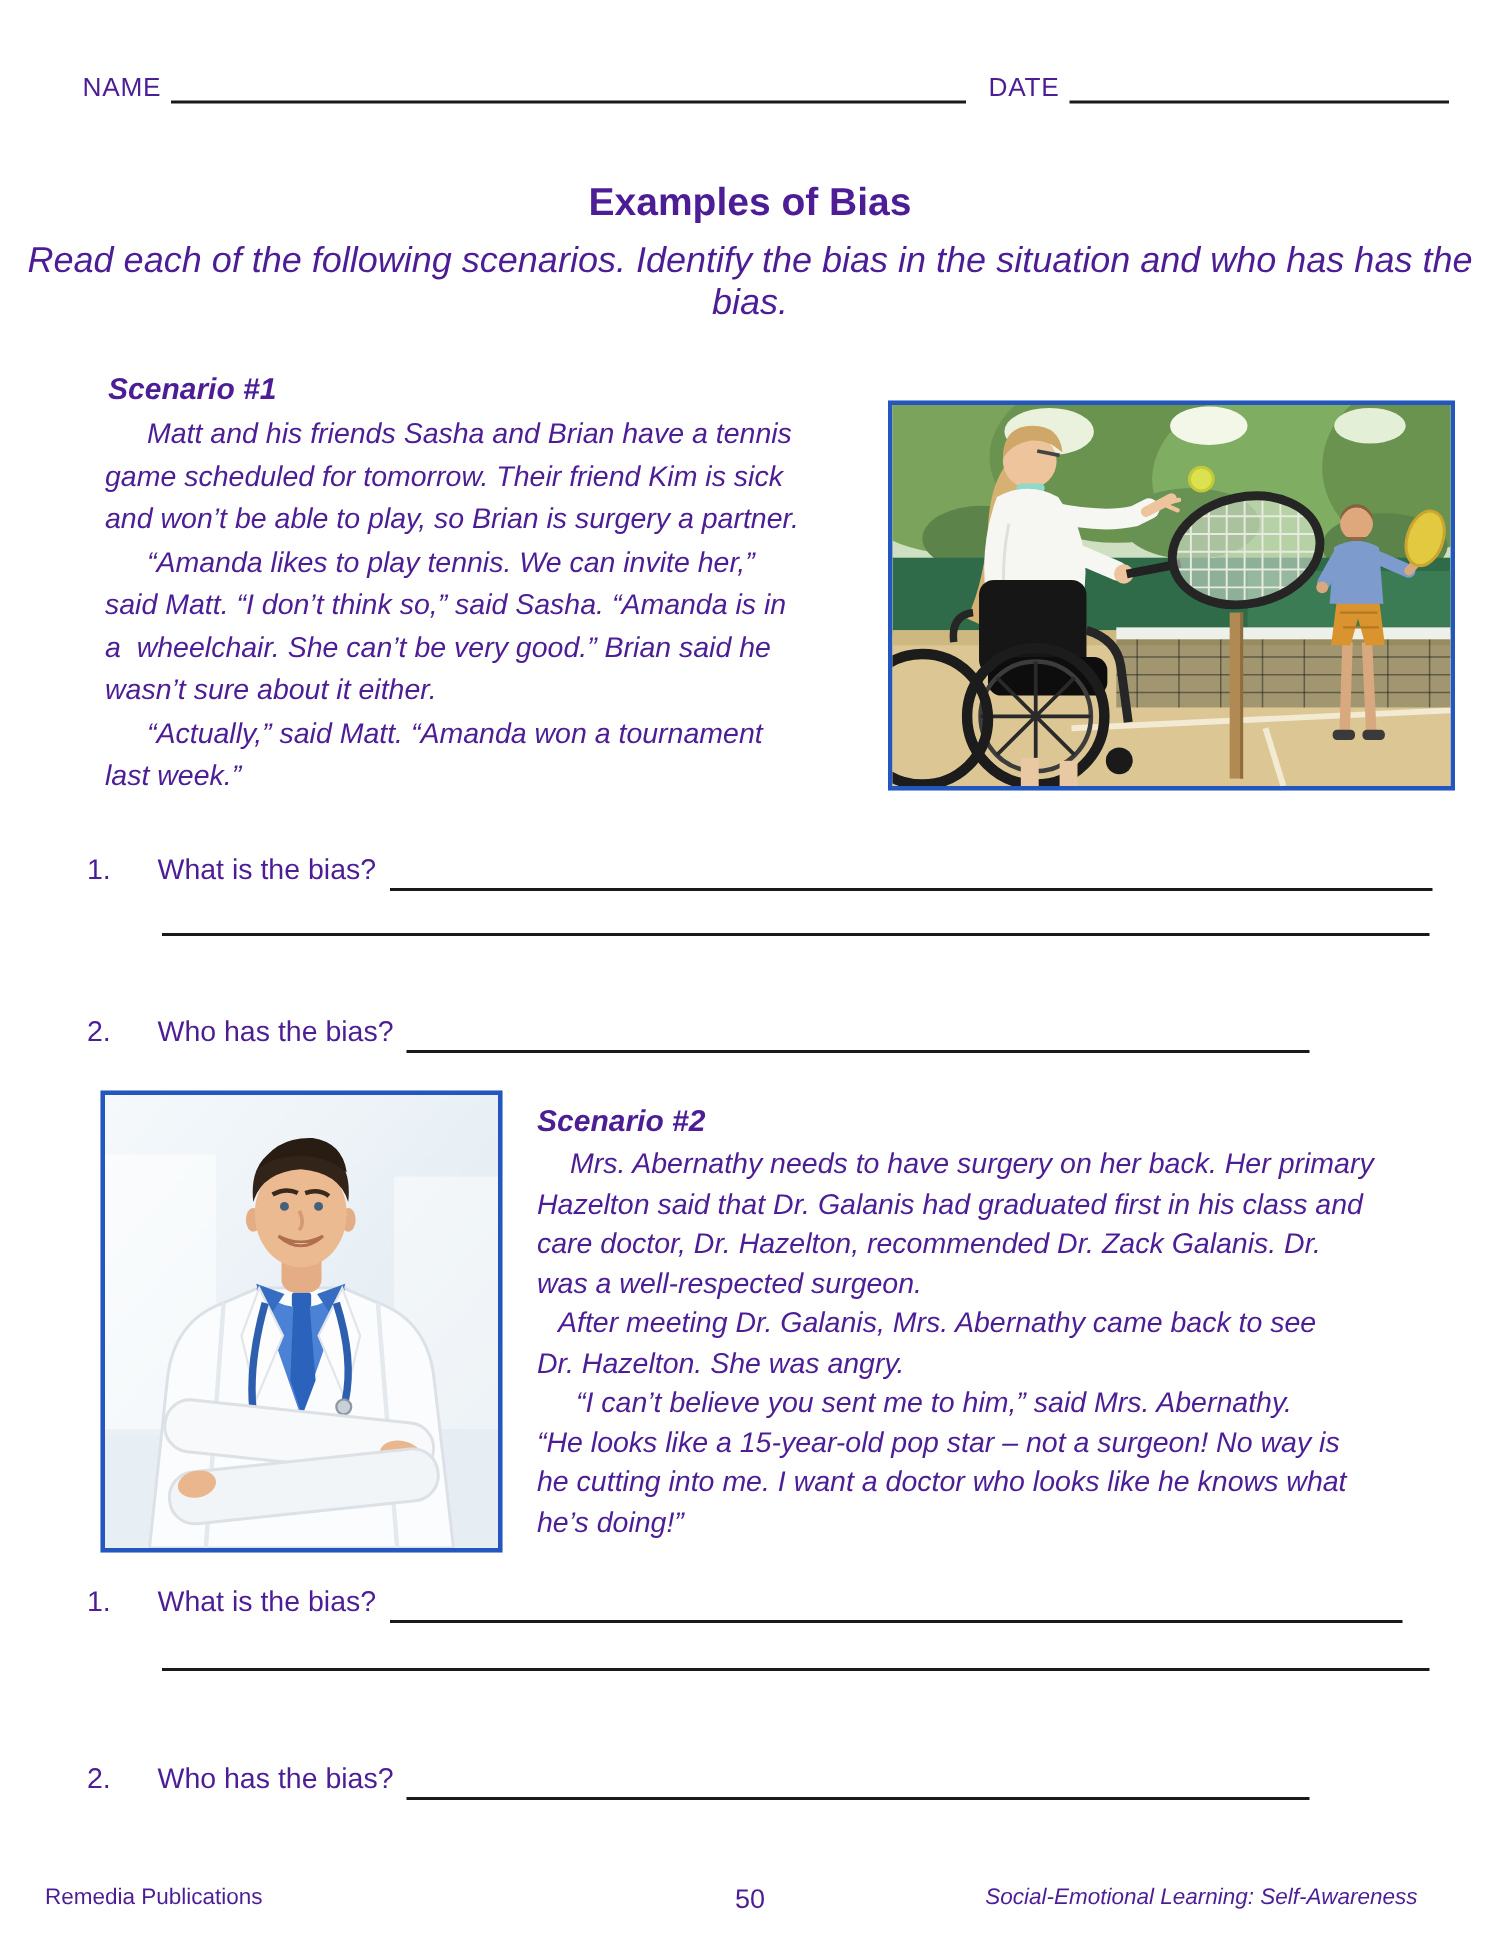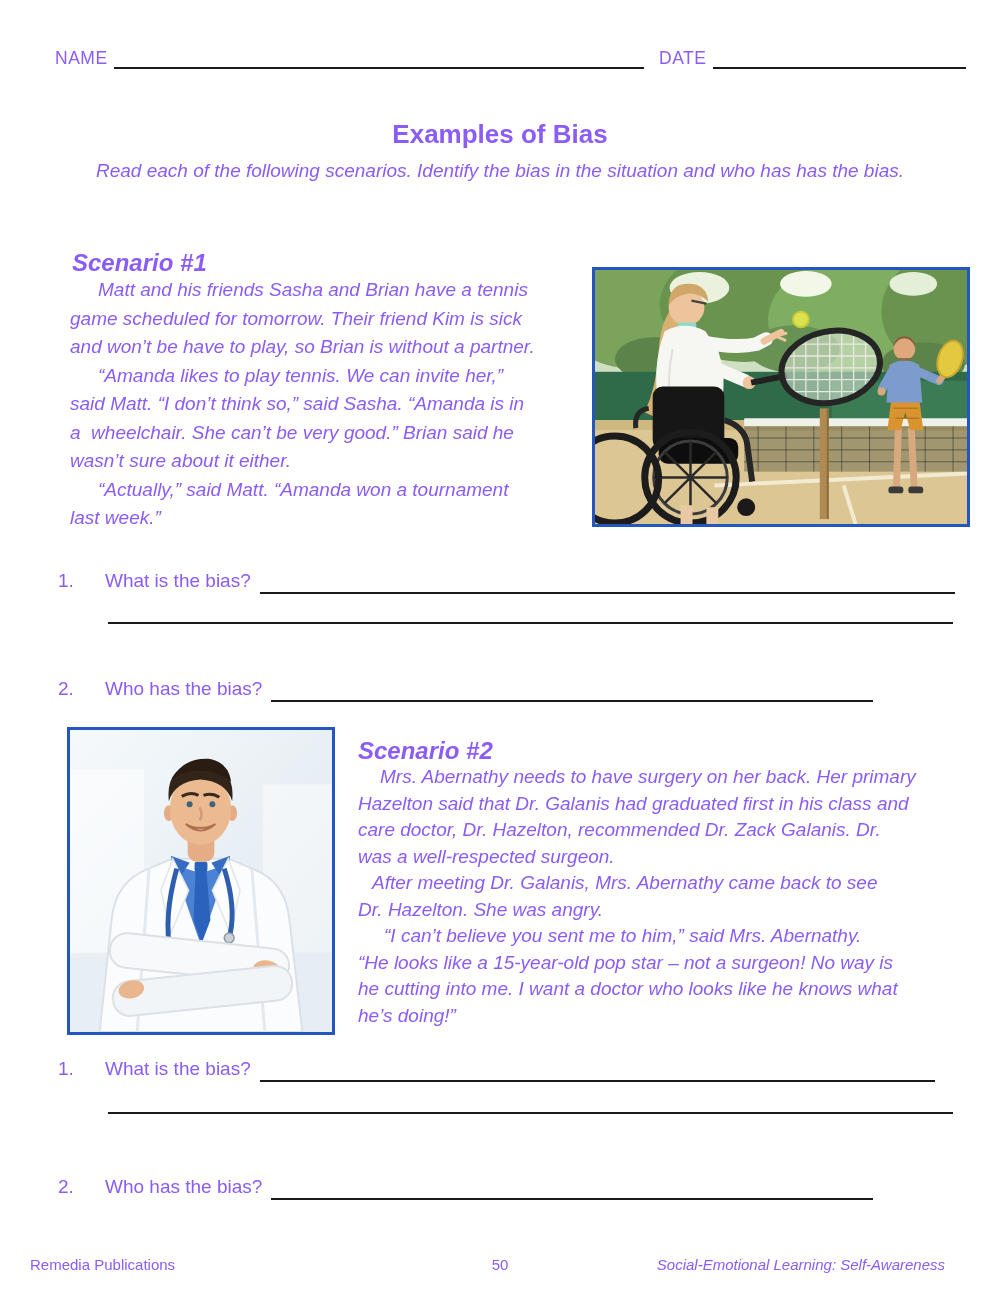--- a/index.html
+++ b/index.html
@@ -1,68 +1,68 @@
 <!DOCTYPE html>
 <html><head>
 <meta charset="utf-8">
 <style>
   html,body { margin:0; padding:0; background:#ffffff; }
   .page {
     position:relative; width:1000px; height:1300px; background:#ffffff;
-    font-family:"Liberation Sans", sans-serif; color:#8b5cf6; overflow:hidden;
+    font-family:"Liberation Sans", sans-serif; color:#4c1d95; overflow:hidden;
   }
   .abs { position:absolute; }
   
   .hdr-label { font-size:17.5px; letter-spacing:0.5px; }
   .rule { border-bottom:2px solid #1a1a1a; height:0; }
   
   .title { left:0; top:119px; width:1000px; text-align:center; font-size:26px; font-weight:bold; }
-  .instr { left:0; top:160px; width:1000px; text-align:center; font-size:19px; font-style:italic; }
-  
-  .scen-head { font-size:24px; font-weight:bold; font-style:italic; }
+  .instr { left:0; top:160px; width:1000px; text-align:center; font-size:24px; font-style:italic; }
+  
+  .scen-head { font-size:20px; font-weight:bold; font-style:italic; }
   .body-text { font-size:19px; }
   .tline { white-space:pre; }
   .s1 .tline { line-height:28.5px; height:28.5px; }
   .s2 .tline { line-height:26.5px; height:26.5px;font-style:italic; }
   .ind28 { padding-left:28px; }
   .ind22 { padding-left:22px; }
   .ind14 { padding-left:14px; }
   .ind26 { padding-left:26px; }
   
   .q-row { position:absolute; display:flex; align-items:stretch; font-size:19px; height:24px; }
   .q-num { width:47px; flex:0 0 auto; }
   .q-label { flex:0 0 auto; }
   .q-line { flex:1 1 auto; border-bottom:2px solid #1a1a1a; margin-left:9px; }
   .answer-rule { position:absolute; border-bottom:2px solid #1a1a1a; height:0; }
   
   .photo { position:absolute; border:3px solid #2456c0; box-sizing:border-box; background:#dfe8da; }
   .photo svg { display:block; width:100%; height:100%; }
   
   .footer-left { left:30px; top:1256px; font-size:15px; }
-  .footer-center { left:0; top:1256px; width:1000px; text-align:center; font-size:15px; }
+  .footer-center { left:0; top:1256px; width:1000px; text-align:center; font-size:18px; }
   .footer-right { top:1256px; right:55px; font-size:15px; font-style:italic; }
 </style>
 </head>
 <body>
 
 <div class="page">
 
   <span class="abs hdr-label" style="left:55px;top:48px;">NAME</span>
   <div class="abs rule" style="left:114px;top:67px;width:530px;"></div>
   <span class="abs hdr-label" style="left:659px;top:48px;text-align:center;">DATE</span>
   <div class="abs rule" style="left:713px;top:67px;width:253px;"></div>
 
   <div class="abs title">Examples of Bias</div>
   <div class="abs instr">Read each of the following scenarios. Identify the bias in the situation and who has has the bias.</div>
 
   <div class="abs scen-head" style="left:72px;top:249px;">Scenario #1</div>
   <div class="abs body-text s1" style="left:70px;top:276px;width:520px;font-style:italic;">
     <div class="tline ind28">Matt and his friends Sasha and Brian have a tennis</div>
     <div class="tline">game scheduled for tomorrow. Their friend Kim is sick</div>
-    <div class="tline">and won’t be have to play, so Brian is without a partner.</div>
+    <div class="tline">and won’t be able to play, so Brian is surgery a partner.</div>
     <div class="tline ind28">“Amanda likes to play tennis. We can invite her,”</div>
     <div class="tline">said Matt. “I don’t think so,” said Sasha. “Amanda is in</div>
     <div class="tline">a  wheelchair. She can’t be very good.” Brian said he</div>
     <div class="tline">wasn’t sure about it either.</div>
     <div class="tline ind28">“Actually,” said Matt. “Amanda won a tournament</div>
     <div class="tline">last week.”</div>
   </div>
 
   <figure class="photo" style="left:592px;top:267px;width:378px;height:260px;margin:0;">
     <svg viewBox="0 0 374 257" preserveAspectRatio="none">

